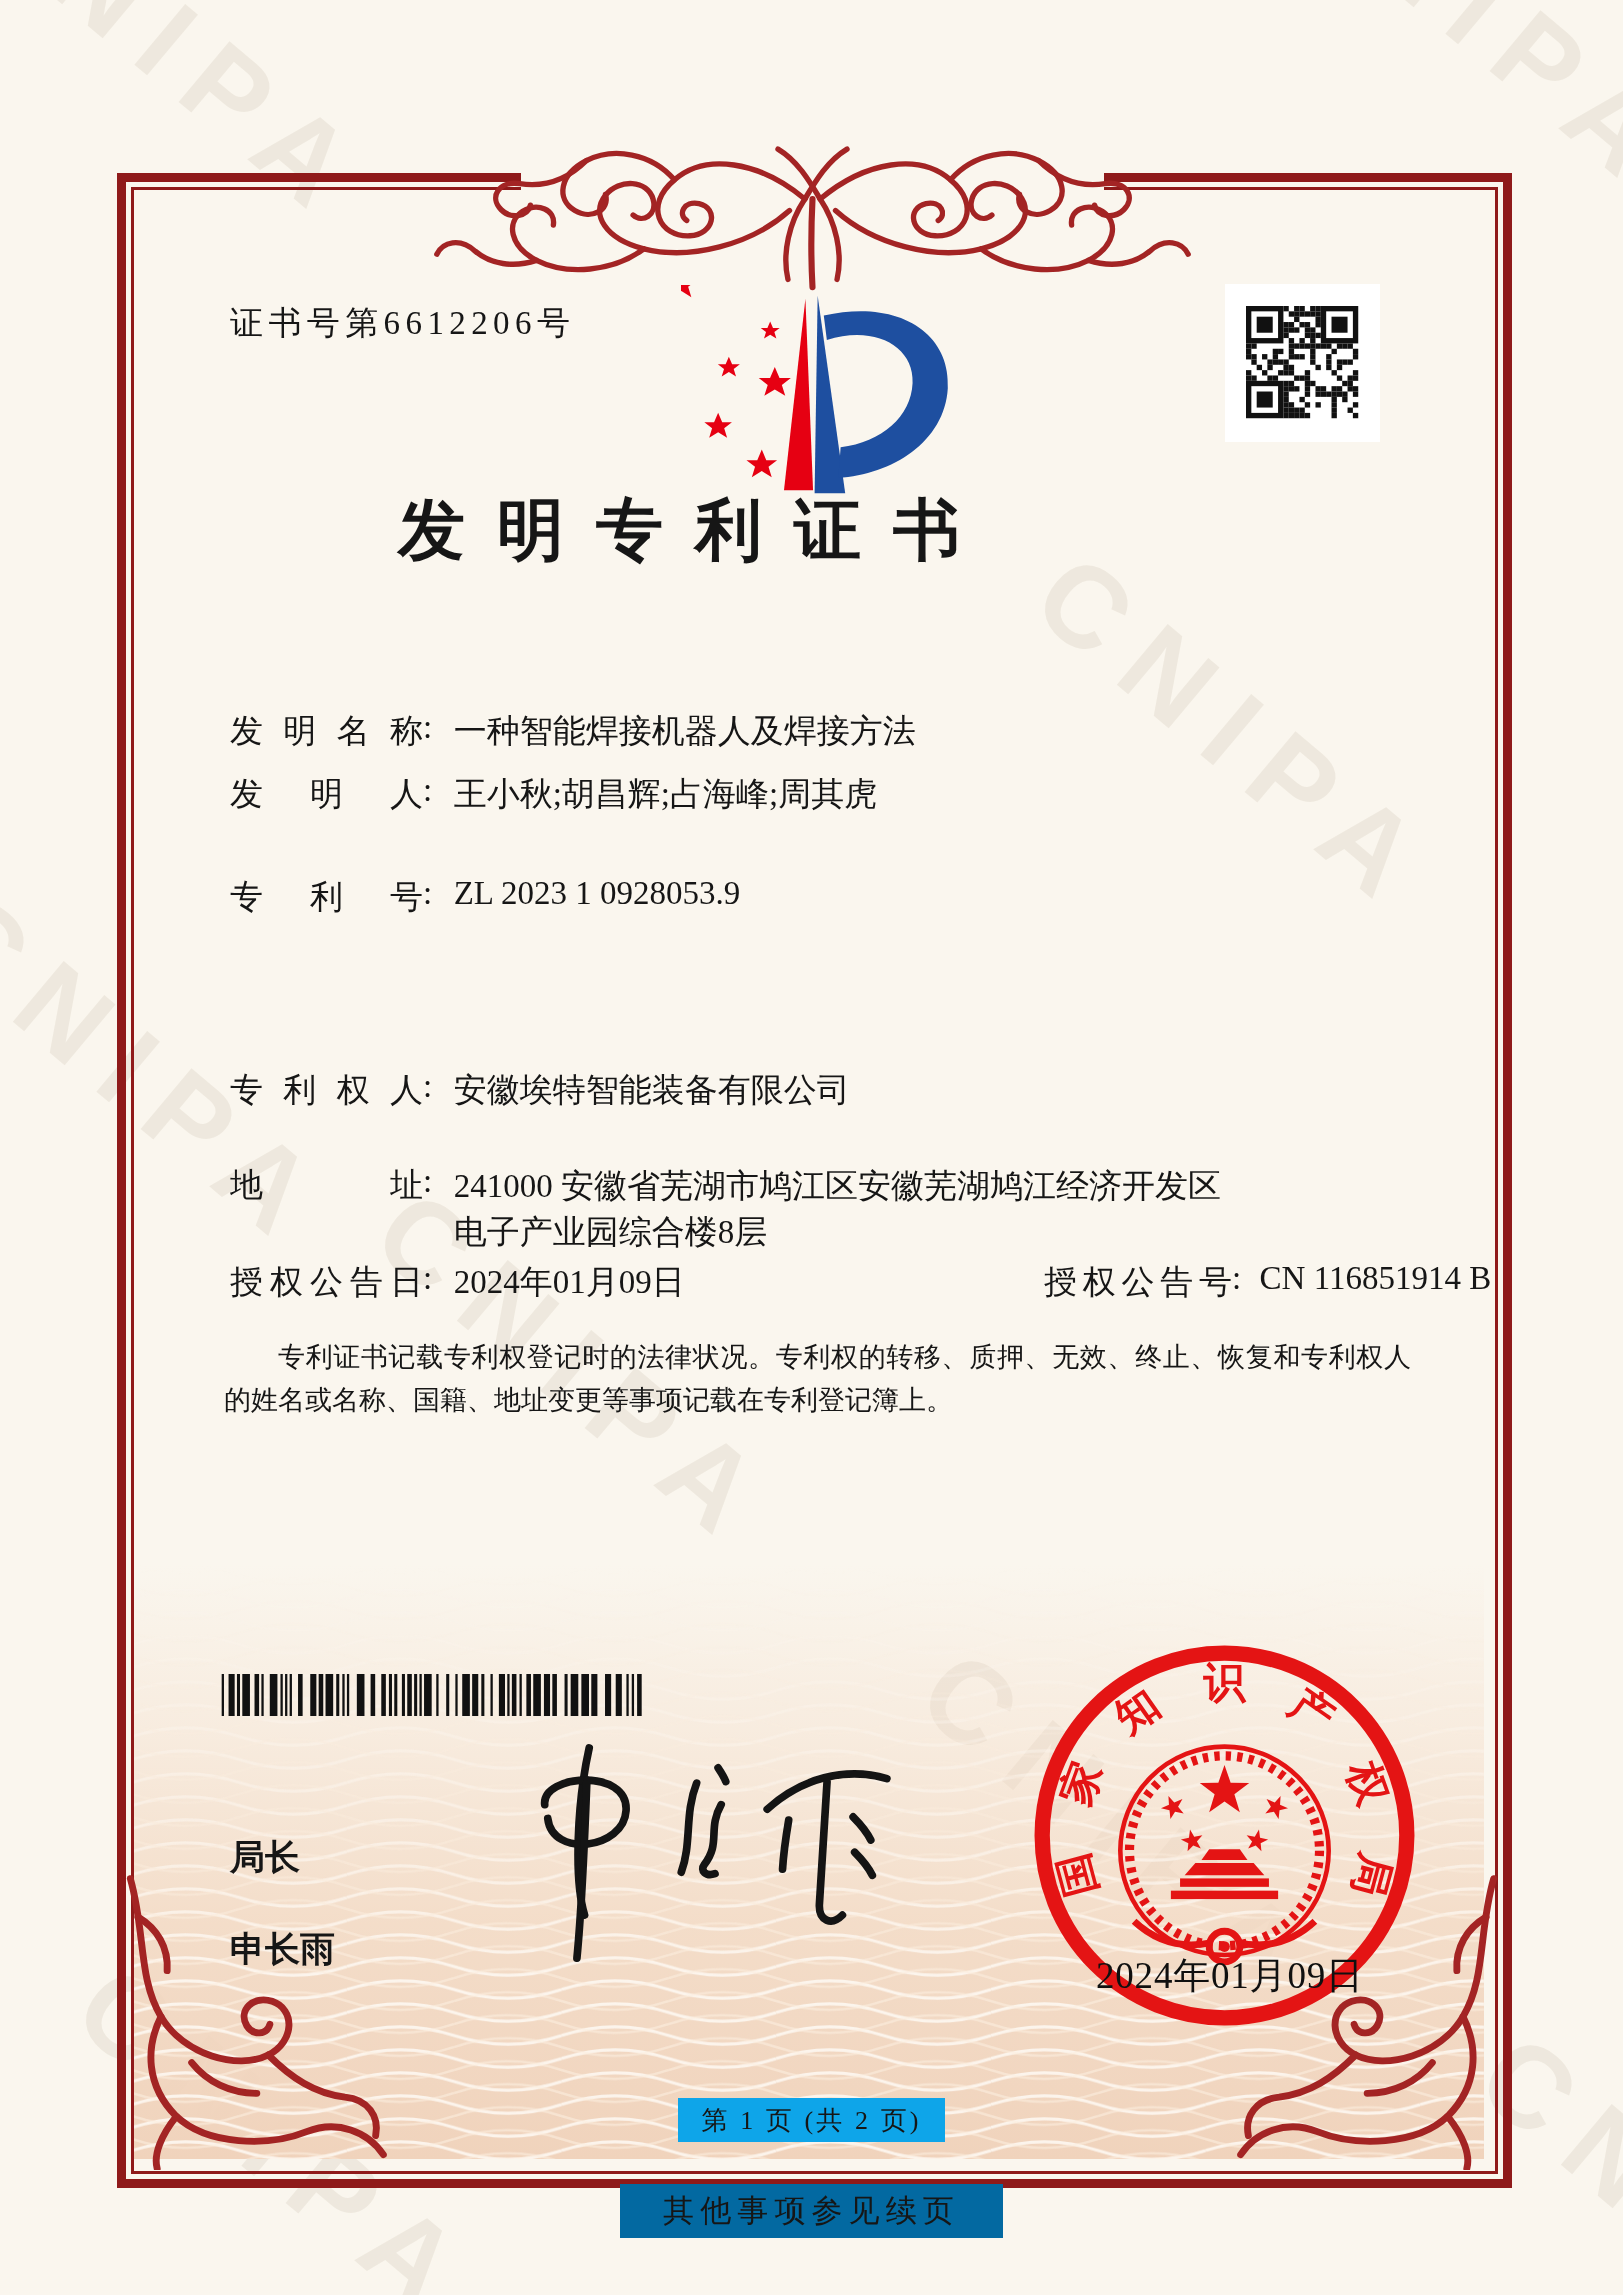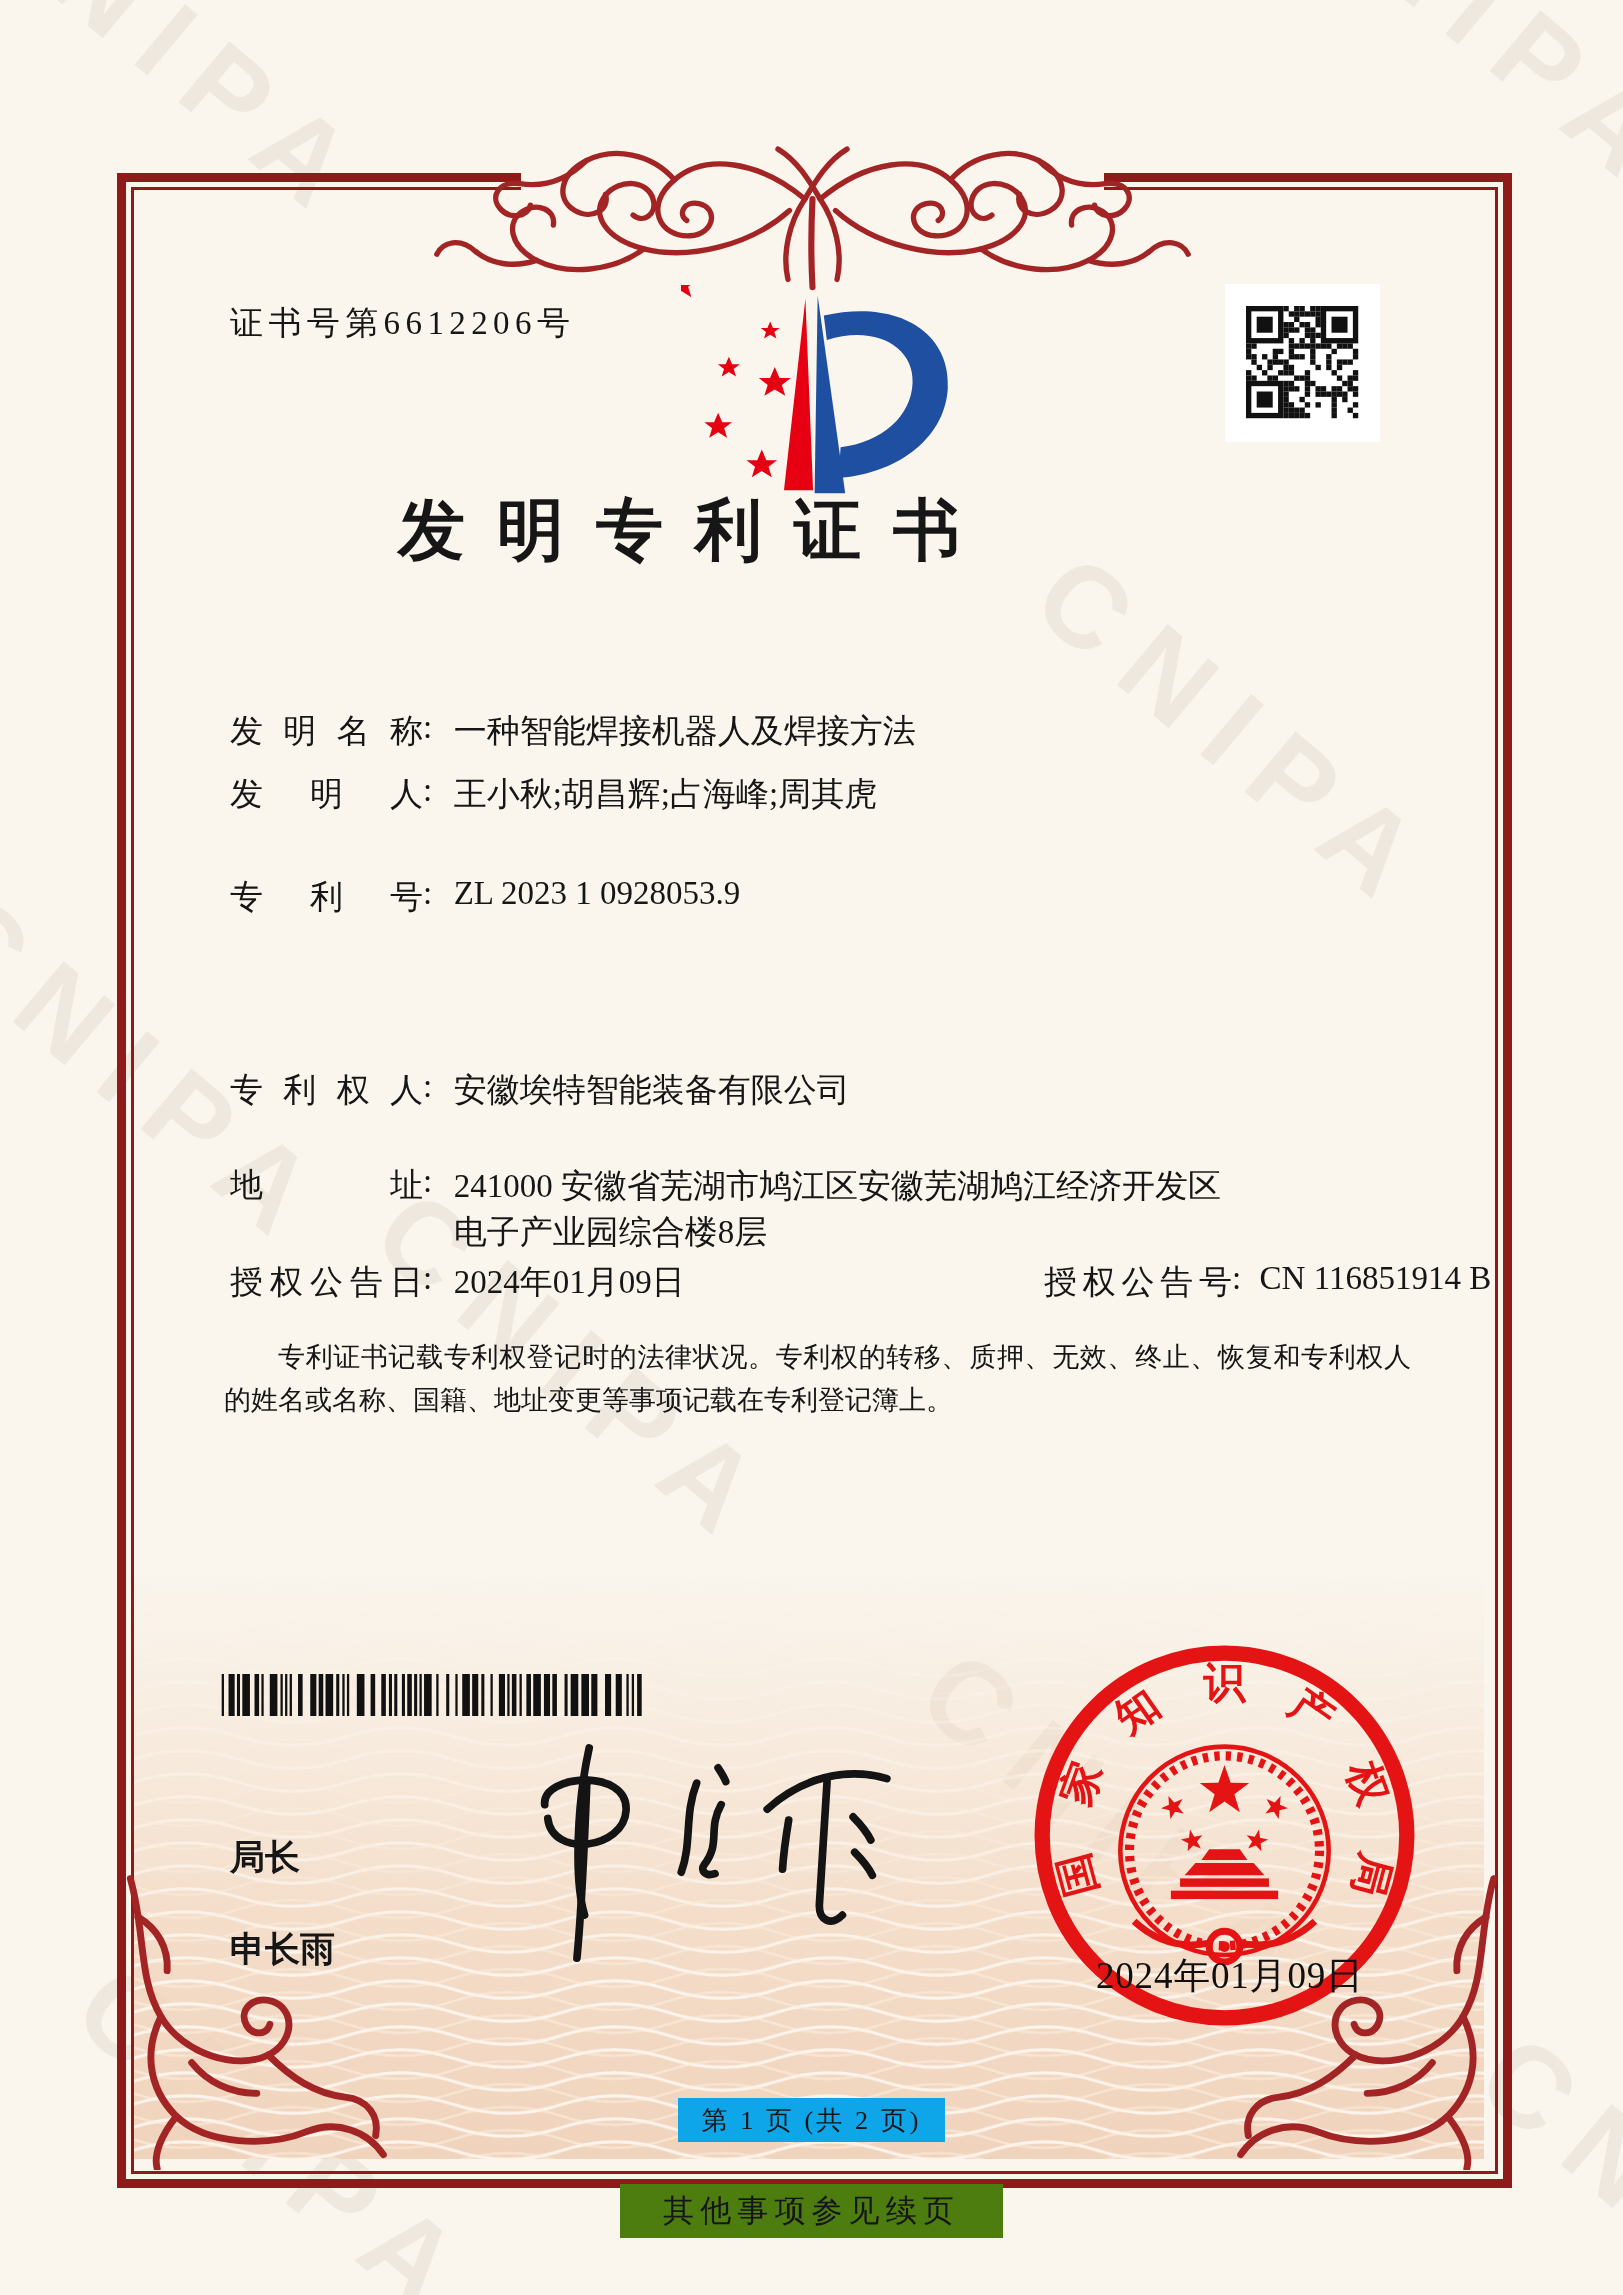--- a/index.html
+++ b/index.html
@@ -115,21 +115,21 @@
     position:absolute;left:0;top:2098px;width:1623px;text-align:center;z-index:6;
   }
   .page-info span{
     display:inline-block;background:#0ea5e9;padding:4.6px 23px;
     font-size:26px;letter-spacing:3.1px;
   }
   .cont-note{
     position:absolute;left:0;top:2184px;width:1623px;text-align:center;z-index:6;
   }
   .cont-note span{
-    display:inline-block;background:#4d7c0f;padding:6.1px 43px;
+    display:inline-block;background:#0369a1;padding:6.1px 43px;
     font-size:31px;letter-spacing:6.1px;
   }
 </style>
 </head>
 <body>
 
 <div class="page">
 
   <div class="wm" style="left:-69px;top:-23px;">CNIPA</div>
   <div class="wm" style="left:1242px;top:-54px;">CNIPA</div>

